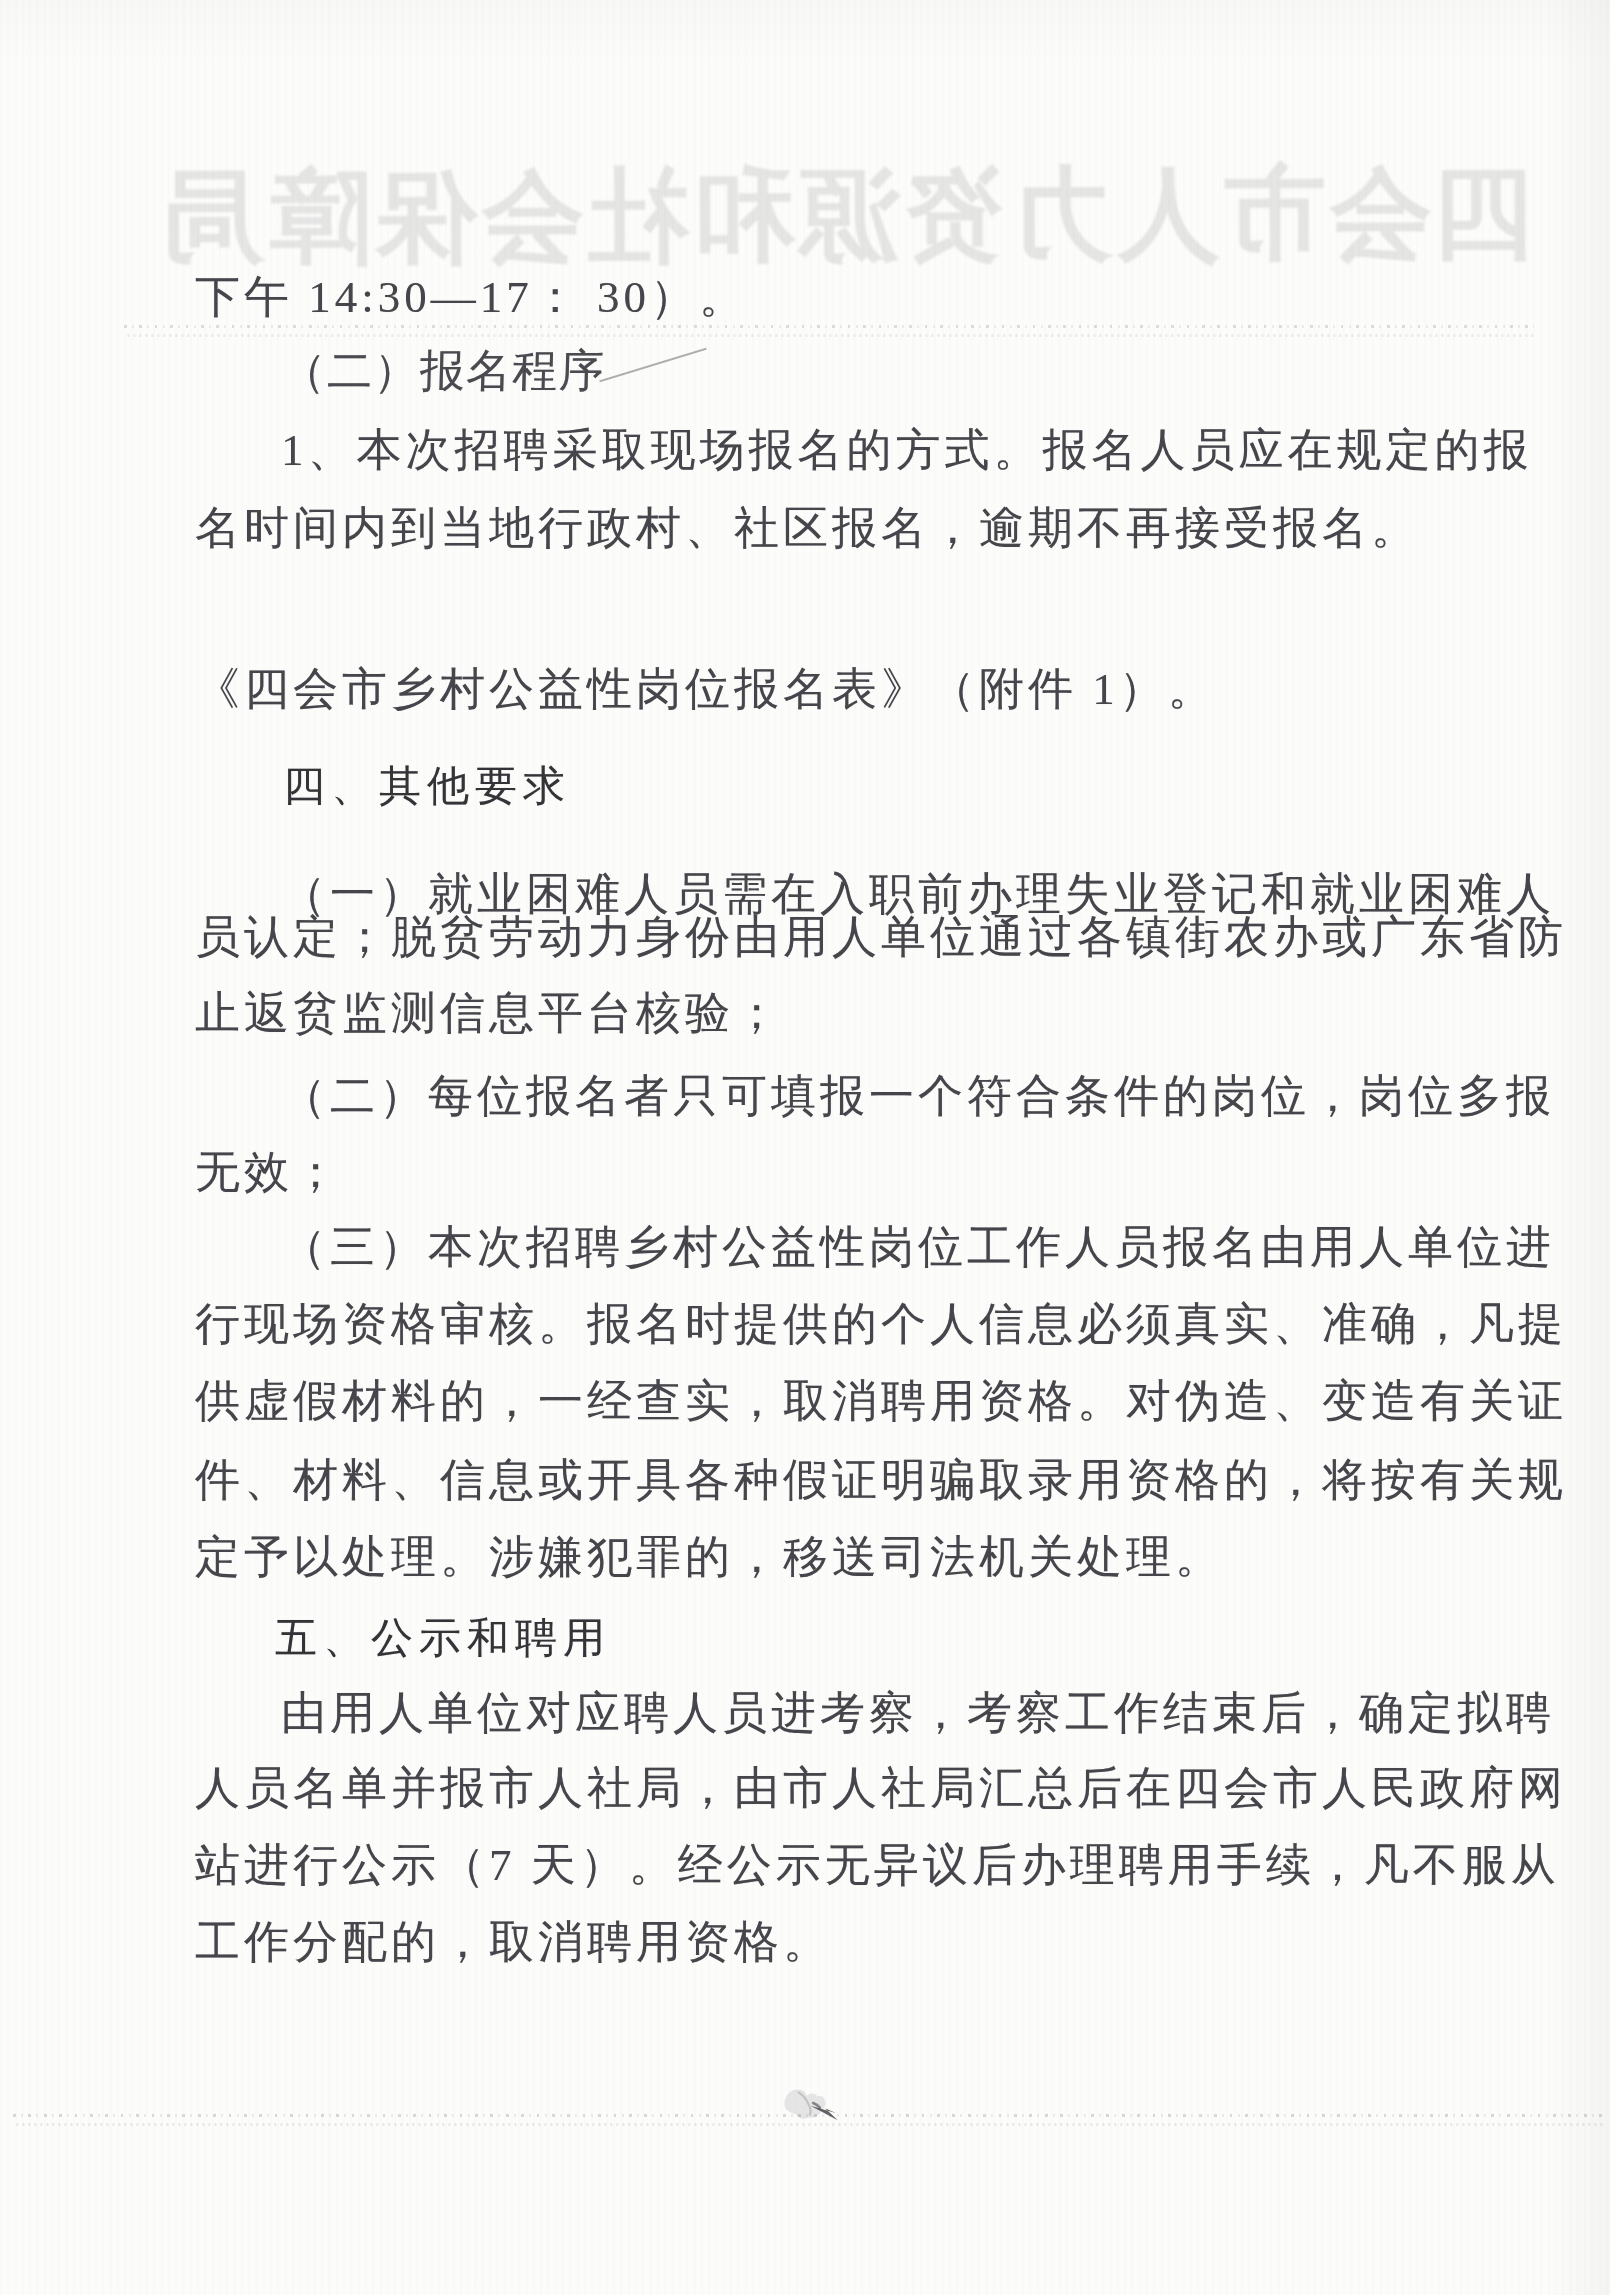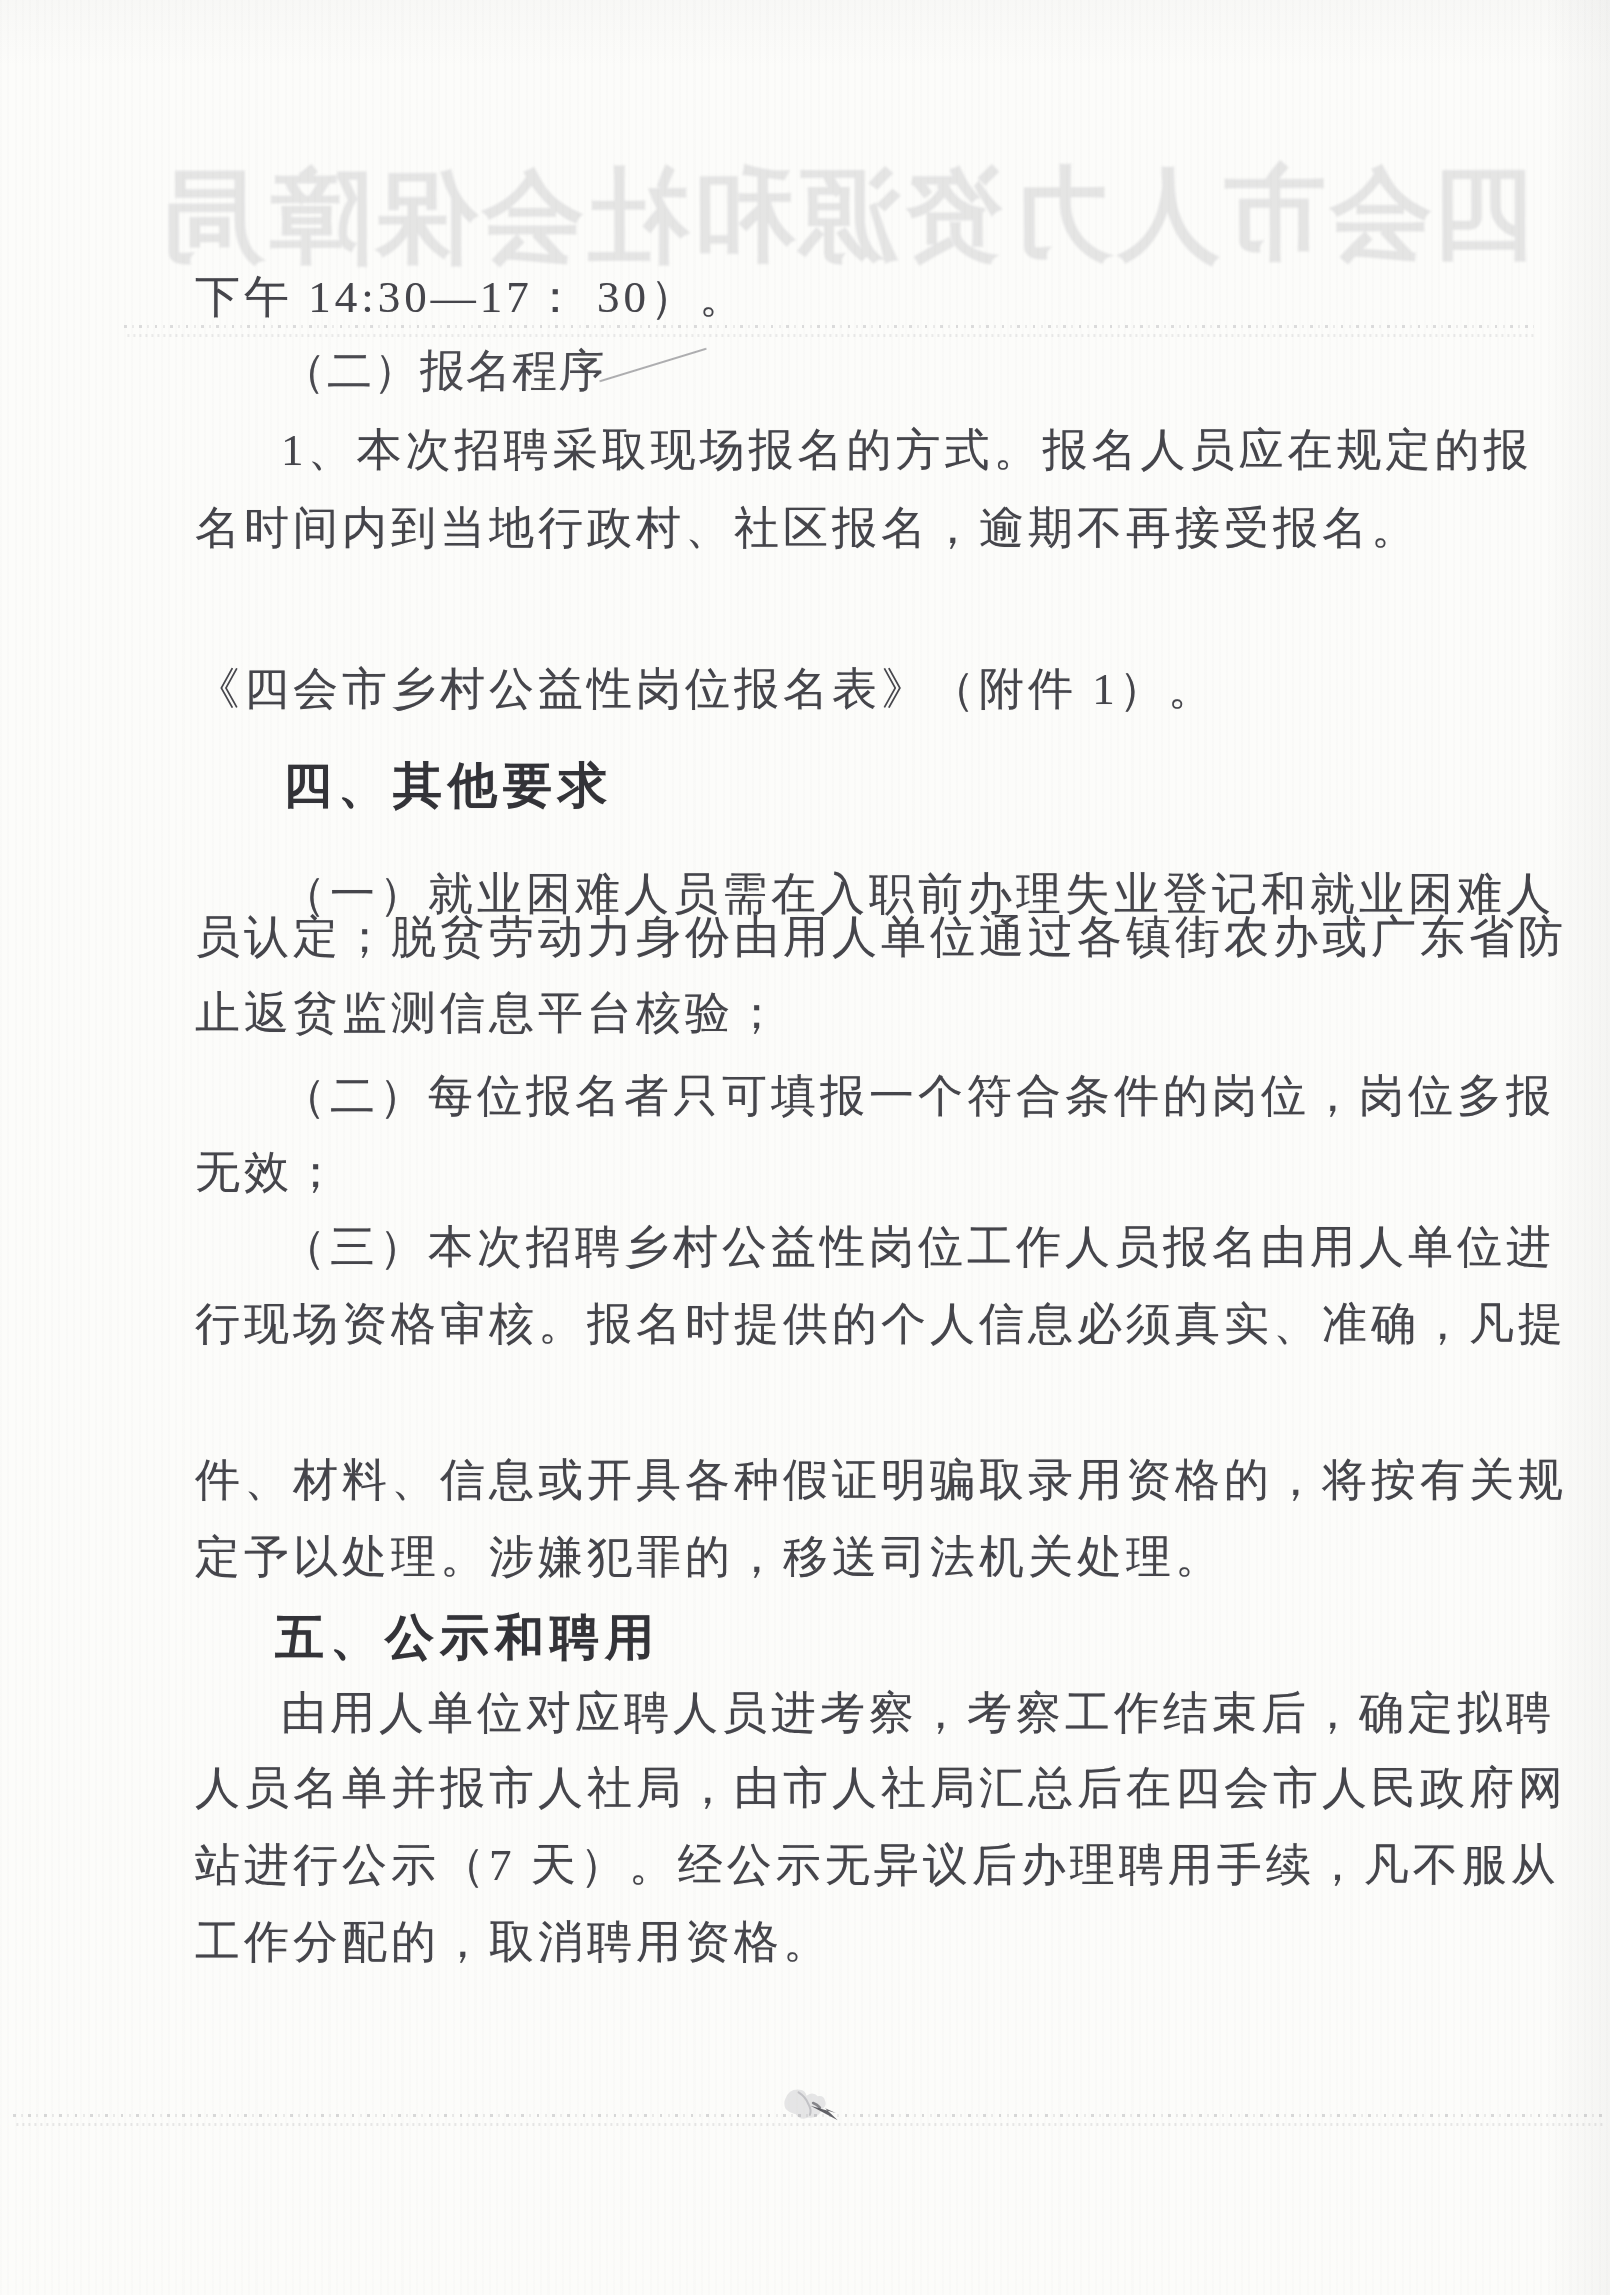--- a/index.html
+++ b/index.html
@@ -27,24 +27,24 @@
     white-space:nowrap;
     font-size:45px;
     line-height:45px;
     letter-spacing:4px;
     color:#45454b;
     text-shadow:0 0 0.7px rgba(70,70,75,0.35);
   }
   .indent{left:281px;}
   .heading{
     font-family:"Liberation Sans","DejaVu Sans",sans-serif;
-    font-weight:700;
+    font-weight:400;
     color:#333338;
     letter-spacing:6px;
-    font-size:49px;
+    font-size:42px;
     text-shadow:0 0 0.7px rgba(40,40,45,0.4);
   }
   .kaiti{
     letter-spacing:1.3px;
     transform:skewX(-1.5deg);
     color:#4a4a50;
   }
   
   .ghost{
     position:absolute;
@@ -104,20 +104,21 @@
 
   <div class="line heading" style="top:763px;left:283px">四、其他要求</div>
 
   <div class="line indent" style="top:872px">（一）就业困难人员需在入职前办理失业登记和就业困难人</div>
   <div class="line" style="top:915px">员认定；脱贫劳动力身份由用人单位通过各镇街农办或广东省防</div>
   <div class="line" style="top:991px">止返贫监测信息平台核验；</div>
   <div class="line indent" style="top:1074px">（二）每位报名者只可填报一个符合条件的岗位，岗位多报</div>
   <div class="line" style="top:1150px">无效；</div>
   <div class="line" style="top:1302px">行现场资格审核。报名时提供的个人信息必须真实、准确，凡提</div>
   <div class="line indent" style="top:1225px">（三）本次招聘乡村公益性岗位工作人员报名由用人单位进</div>
+  <div class="line" style="top:1379px">供虚假材料的，一经查实，取消聘用资格。对伪造、变造有关证</div>
   <div class="line" style="top:1458px">件、材料、信息或开具各种假证明骗取录用资格的，将按有关规</div>
   <div class="line" style="top:1535px">定予以处理。涉嫌犯罪的，移送司法机关处理。</div>
 
   <div class="line heading" style="top:1615px;left:275px">五、公示和聘用</div>
 
   <div class="line indent" style="top:1691px">由用人单位对应聘人员进考察，考察工作结束后，确定拟聘</div>
   <div class="line" style="top:1766px">人员名单并报市人社局，由市人社局汇总后在四会市人民政府网</div>
   <div class="line" style="top:1843px">站进行公示（7 天）。经公示无异议后办理聘用手续，凡不服从</div>
   <div class="line" style="top:1920px">工作分配的，取消聘用资格。</div>
 

